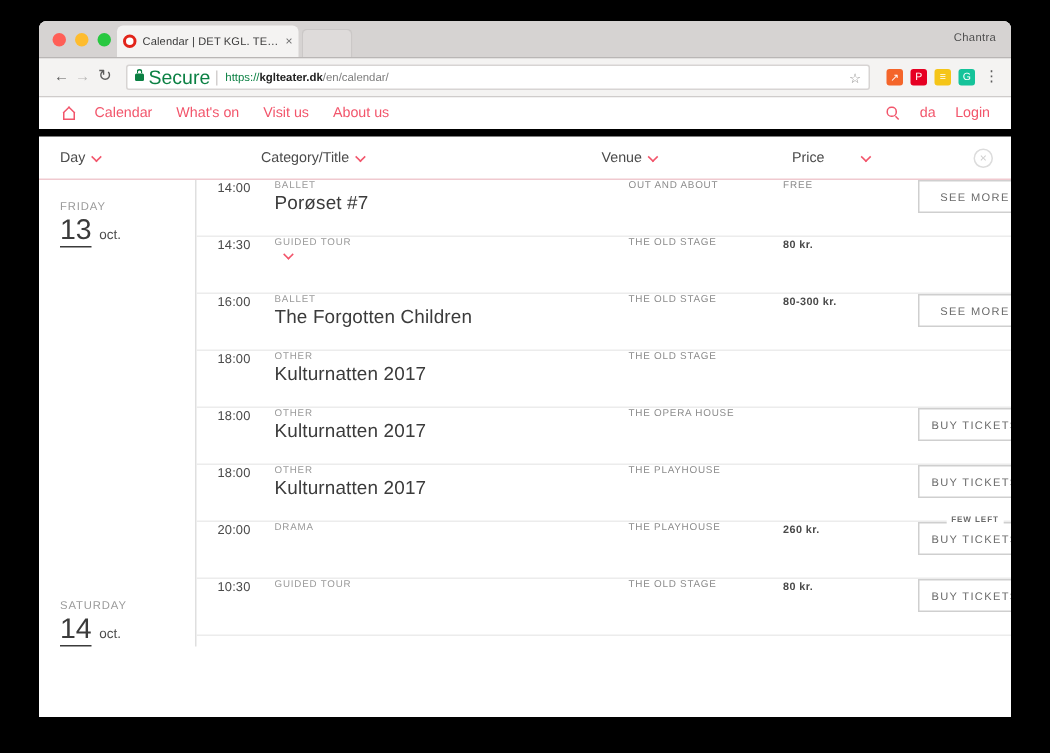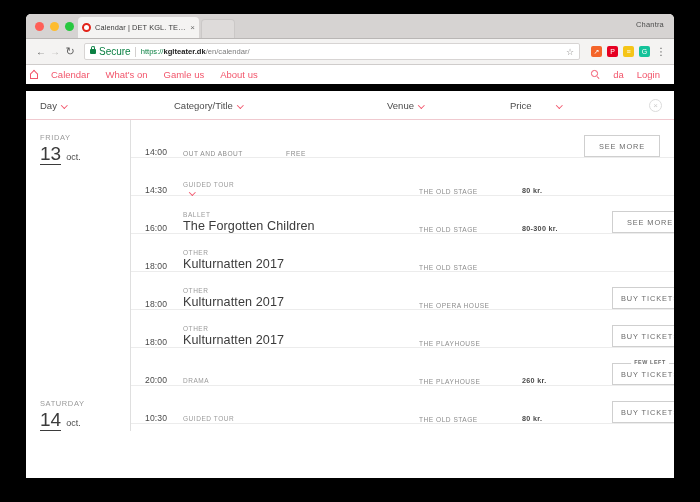--- a/index.html
+++ b/index.html
@@ -161,21 +161,21 @@
   .lock:before {
     content: "";
     position: absolute;
     left: 1.4px; top: -3px;
     width: 3.2px; height: 3.2px;
     border: 1.1px solid #0b8043;
     border-bottom: none;
     border-radius: 2px 2px 0 0;
     box-sizing: border-box;
   }
-  .secure-label { color: #0b8043; font-size: 10px; margin-right: 4px; }
+  .secure-label { color: #0b8043; font-size: 13px; margin-right: 4px; }
   .url-sep {
     width: 1px; height: 10px; background: #d3d0cf; margin-right: 5px; flex: none;
   }
   .url-scheme { color: #0b8043; }
   .url-host { color: #212121; font-weight: bold; }
   .url-path { color: #7b7b7b; }
   .star {
     font-size: 9px;
     color: #8d8b8a;
     margin-left: auto;
@@ -205,24 +205,24 @@
   .viewport {
     position: relative;
     height: 413px;
     background: #ffffff;
     overflow: hidden;
   }
 
   
   .sitenav {
     height: 26px;
-    border-bottom: 7px solid #000000;
-    display: flex;
-    align-items: center;
-    padding: 0 14px 0 4px;
+    border-bottom: 5px solid #000000;
+    display: flex;
+    align-items: center;
+    padding: 0 14px 0 16px;
     box-sizing: border-box;
   }
   .home-icon {
     width: 10px; height: 9px;
     position: relative;
     margin-right: 11px;
     flex: none;
   }
   .home-icon:before {
     content: "";
@@ -311,22 +311,22 @@
     position: absolute;
     left: 0; top: 0;
     width: 4.6px; height: 4.6px;
     border-right: 1.2px solid #f2556b;
     border-bottom: 1.2px solid #f2556b;
     transform: rotate(45deg);
     box-sizing: border-box;
   }
   #filter-day { left: 14px; }
   #filter-cat { left: 148px; }
-  #filter-venue { left: 361px; }
-  #filter-price { left: 484px; gap: 20px; }
+  #filter-venue { left: 375px; }
+  #filter-price { left: 502px; gap: 20px; }
   .clear-btn {
     position: absolute;
     right: 12px;
     top: 8px;
     width: 13px; height: 13px;
     border: 1px solid #dcdcdc;
     border-radius: 50%;
     box-sizing: border-box;
     color: #cdcdcd;
     font-size: 8px;
@@ -402,21 +402,21 @@
 
   .eventlist {
     flex: 1;
     border-left: 1px solid #dfdfdf;
     min-width: 0;
   }
 
   .event {
     position: relative;
     display: flex;
-    align-items: flex-end;
+    align-items: flex-start;
     height: 38px;
     border-bottom: 1px solid #ececec;
     padding-left: 14px;
     box-sizing: border-box;
   }
   .event:last-child { border-bottom: 1px solid #ececec; }
 
   .ev-time {
     width: 38px;
     flex: none;
@@ -547,21 +547,21 @@
       <span class="ext" id="ext3" style="background: rgb(21, 195, 154);">G</span>
       <span class="menu-dots">⋮</span>
     </div>
 
     <div class="viewport">
 
       <div class="sitenav">
         <span class="home-icon"></span>
         <a class="navlink">Calendar</a>
         <a class="navlink">What's on</a>
-        <a class="navlink">Gamle us</a>
+        <a class="navlink">Visit us</a>
         <a class="navlink">About us</a>
         <div class="nav-right">
           <span class="search-icon"></span>
           <a class="navlink">da</a>
           <a class="navlink">Login</a>
         </div>
       </div>
 
       <div class="filterbar">
         <div class="filter" id="filter-day">
@@ -589,20 +589,26 @@
             <div class="daycol">
               <div class="dow">FRIDAY</div>
               <div class="daynum-wrap">
                 <span class="daynum">13</span>
                 <span class="daymon">oct.</span>
               </div>
             </div>
             <div class="eventlist">
               <div class="event">
                 <div class="ev-time">14:00</div>
+                <div class="ev-main">
+                  <div class="ev-cat">BALLET</div>
+                  <div class="ev-title-row">
+                    <span class="ev-title">Porøset #7</span>
+                  </div>
+                </div>
                 <div class="ev-venue">OUT AND ABOUT</div>
                 <div class="ev-price caps">FREE</div>
                 <div class="ev-action">
                   <div class="btn-wrap">
                     <div class="btn">SEE MORE</div>
                   </div>
                 </div>
               </div>
               <div class="event active">
                 <div class="ev-time">14:30</div>

